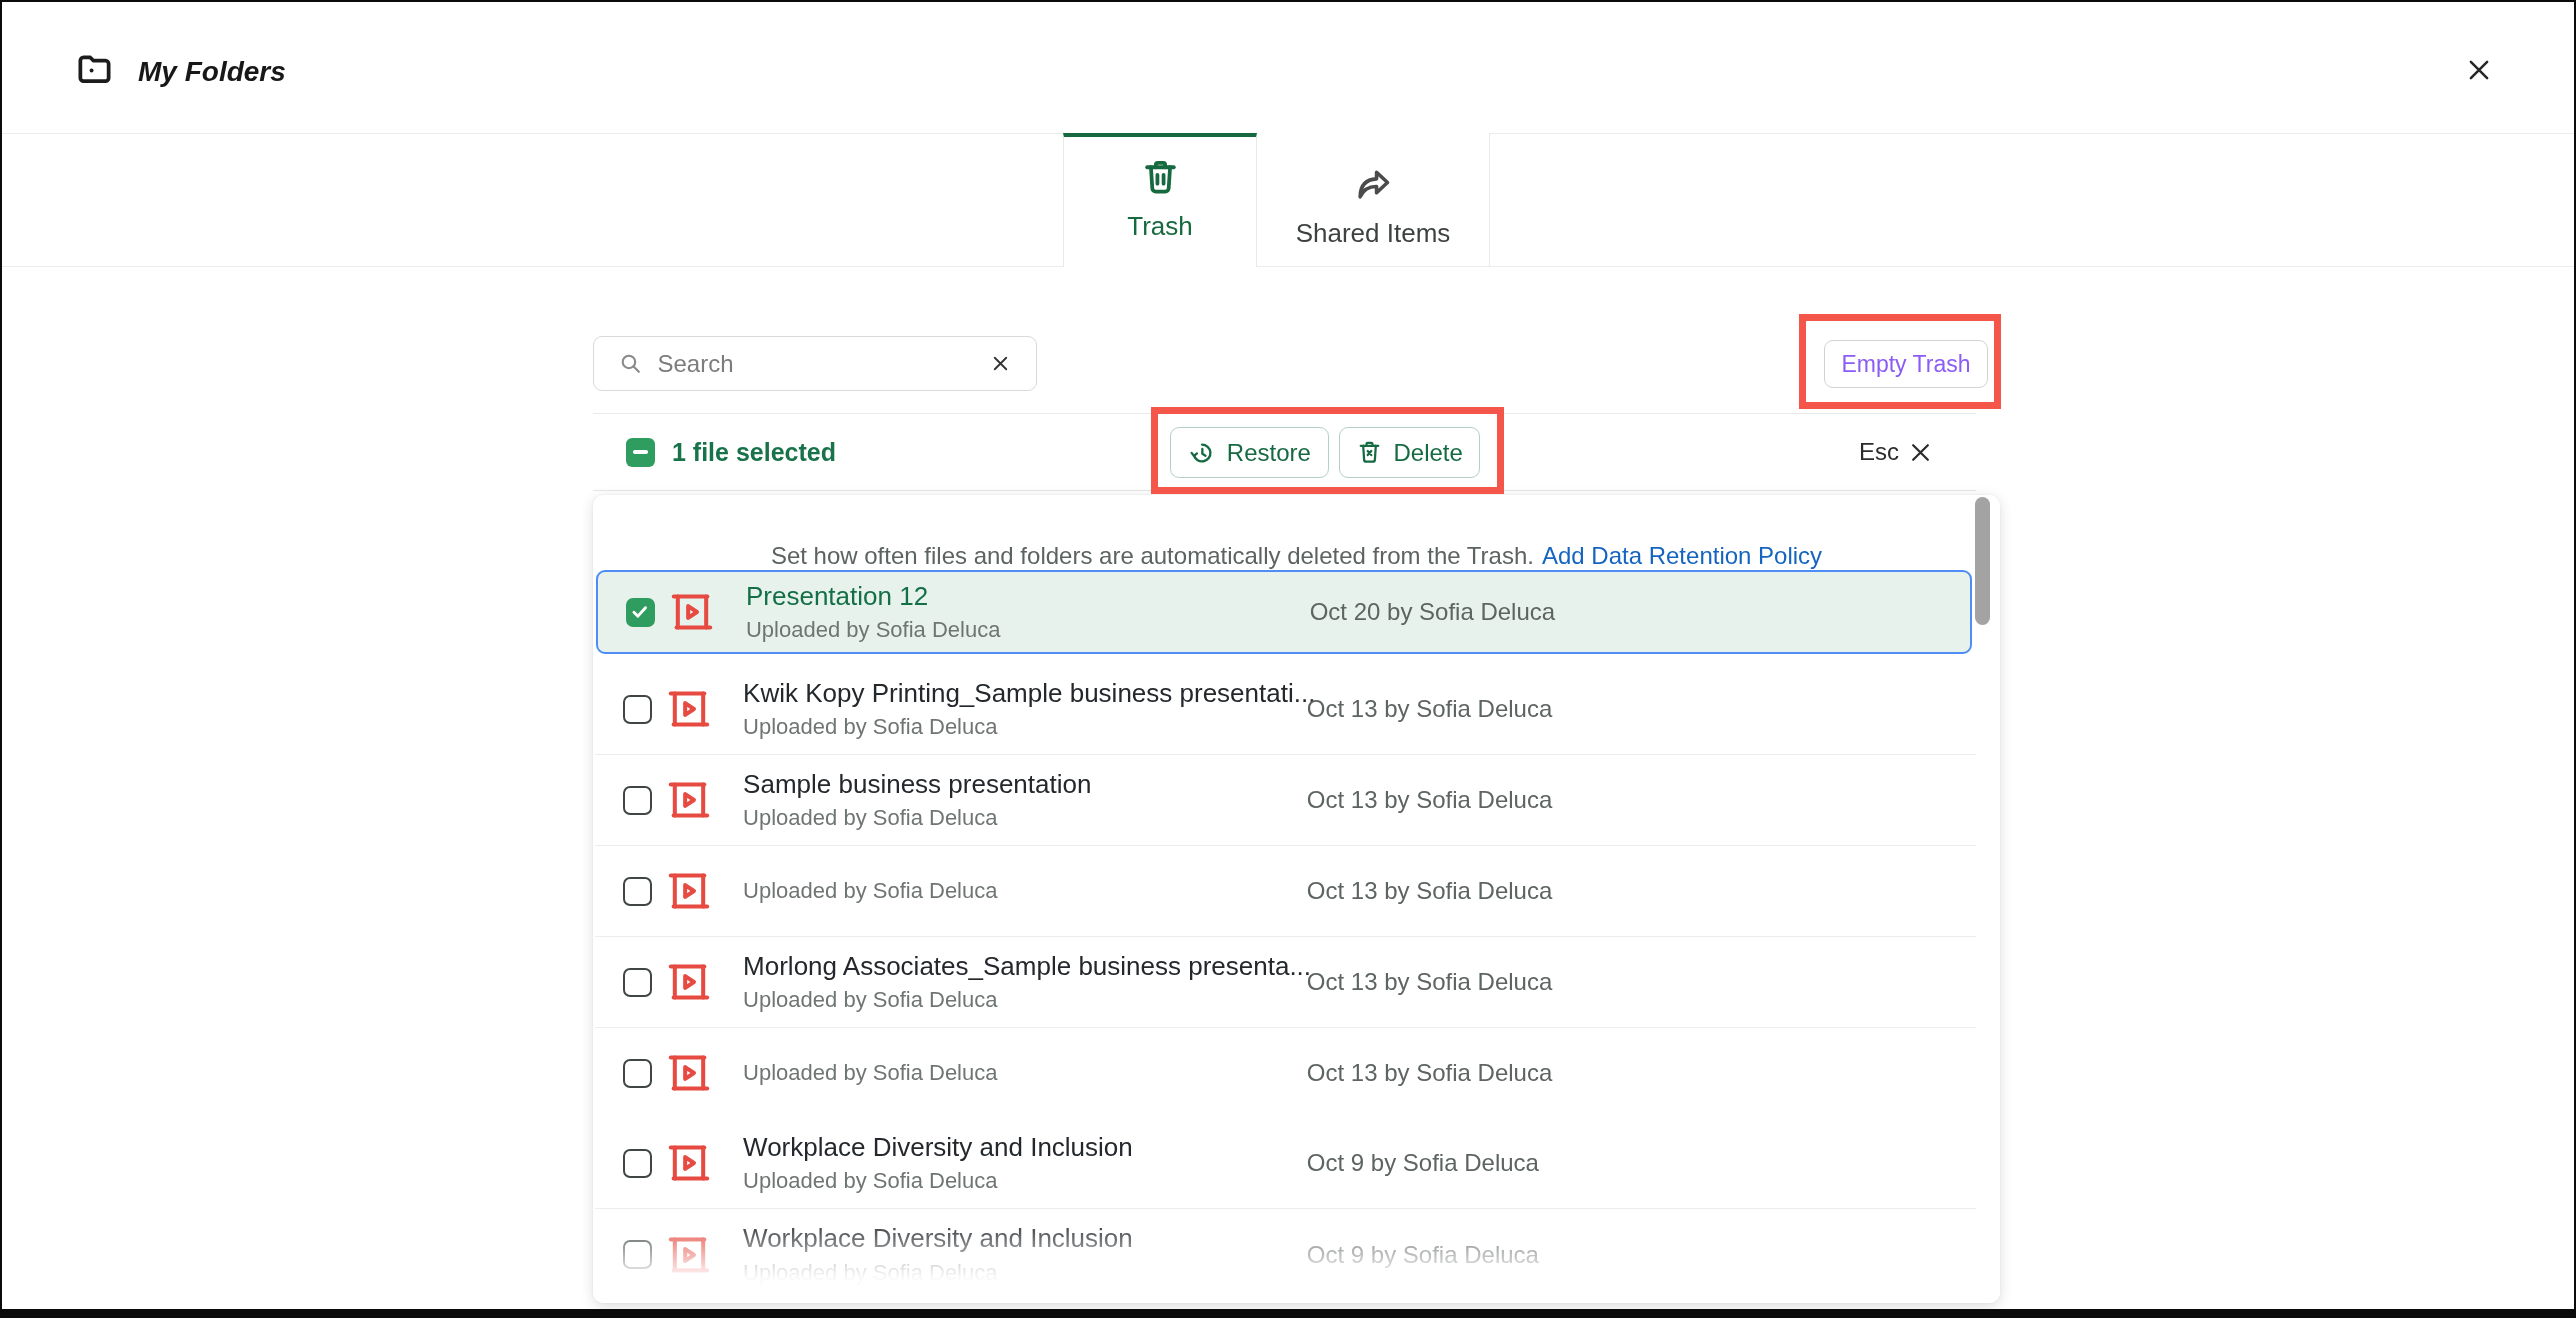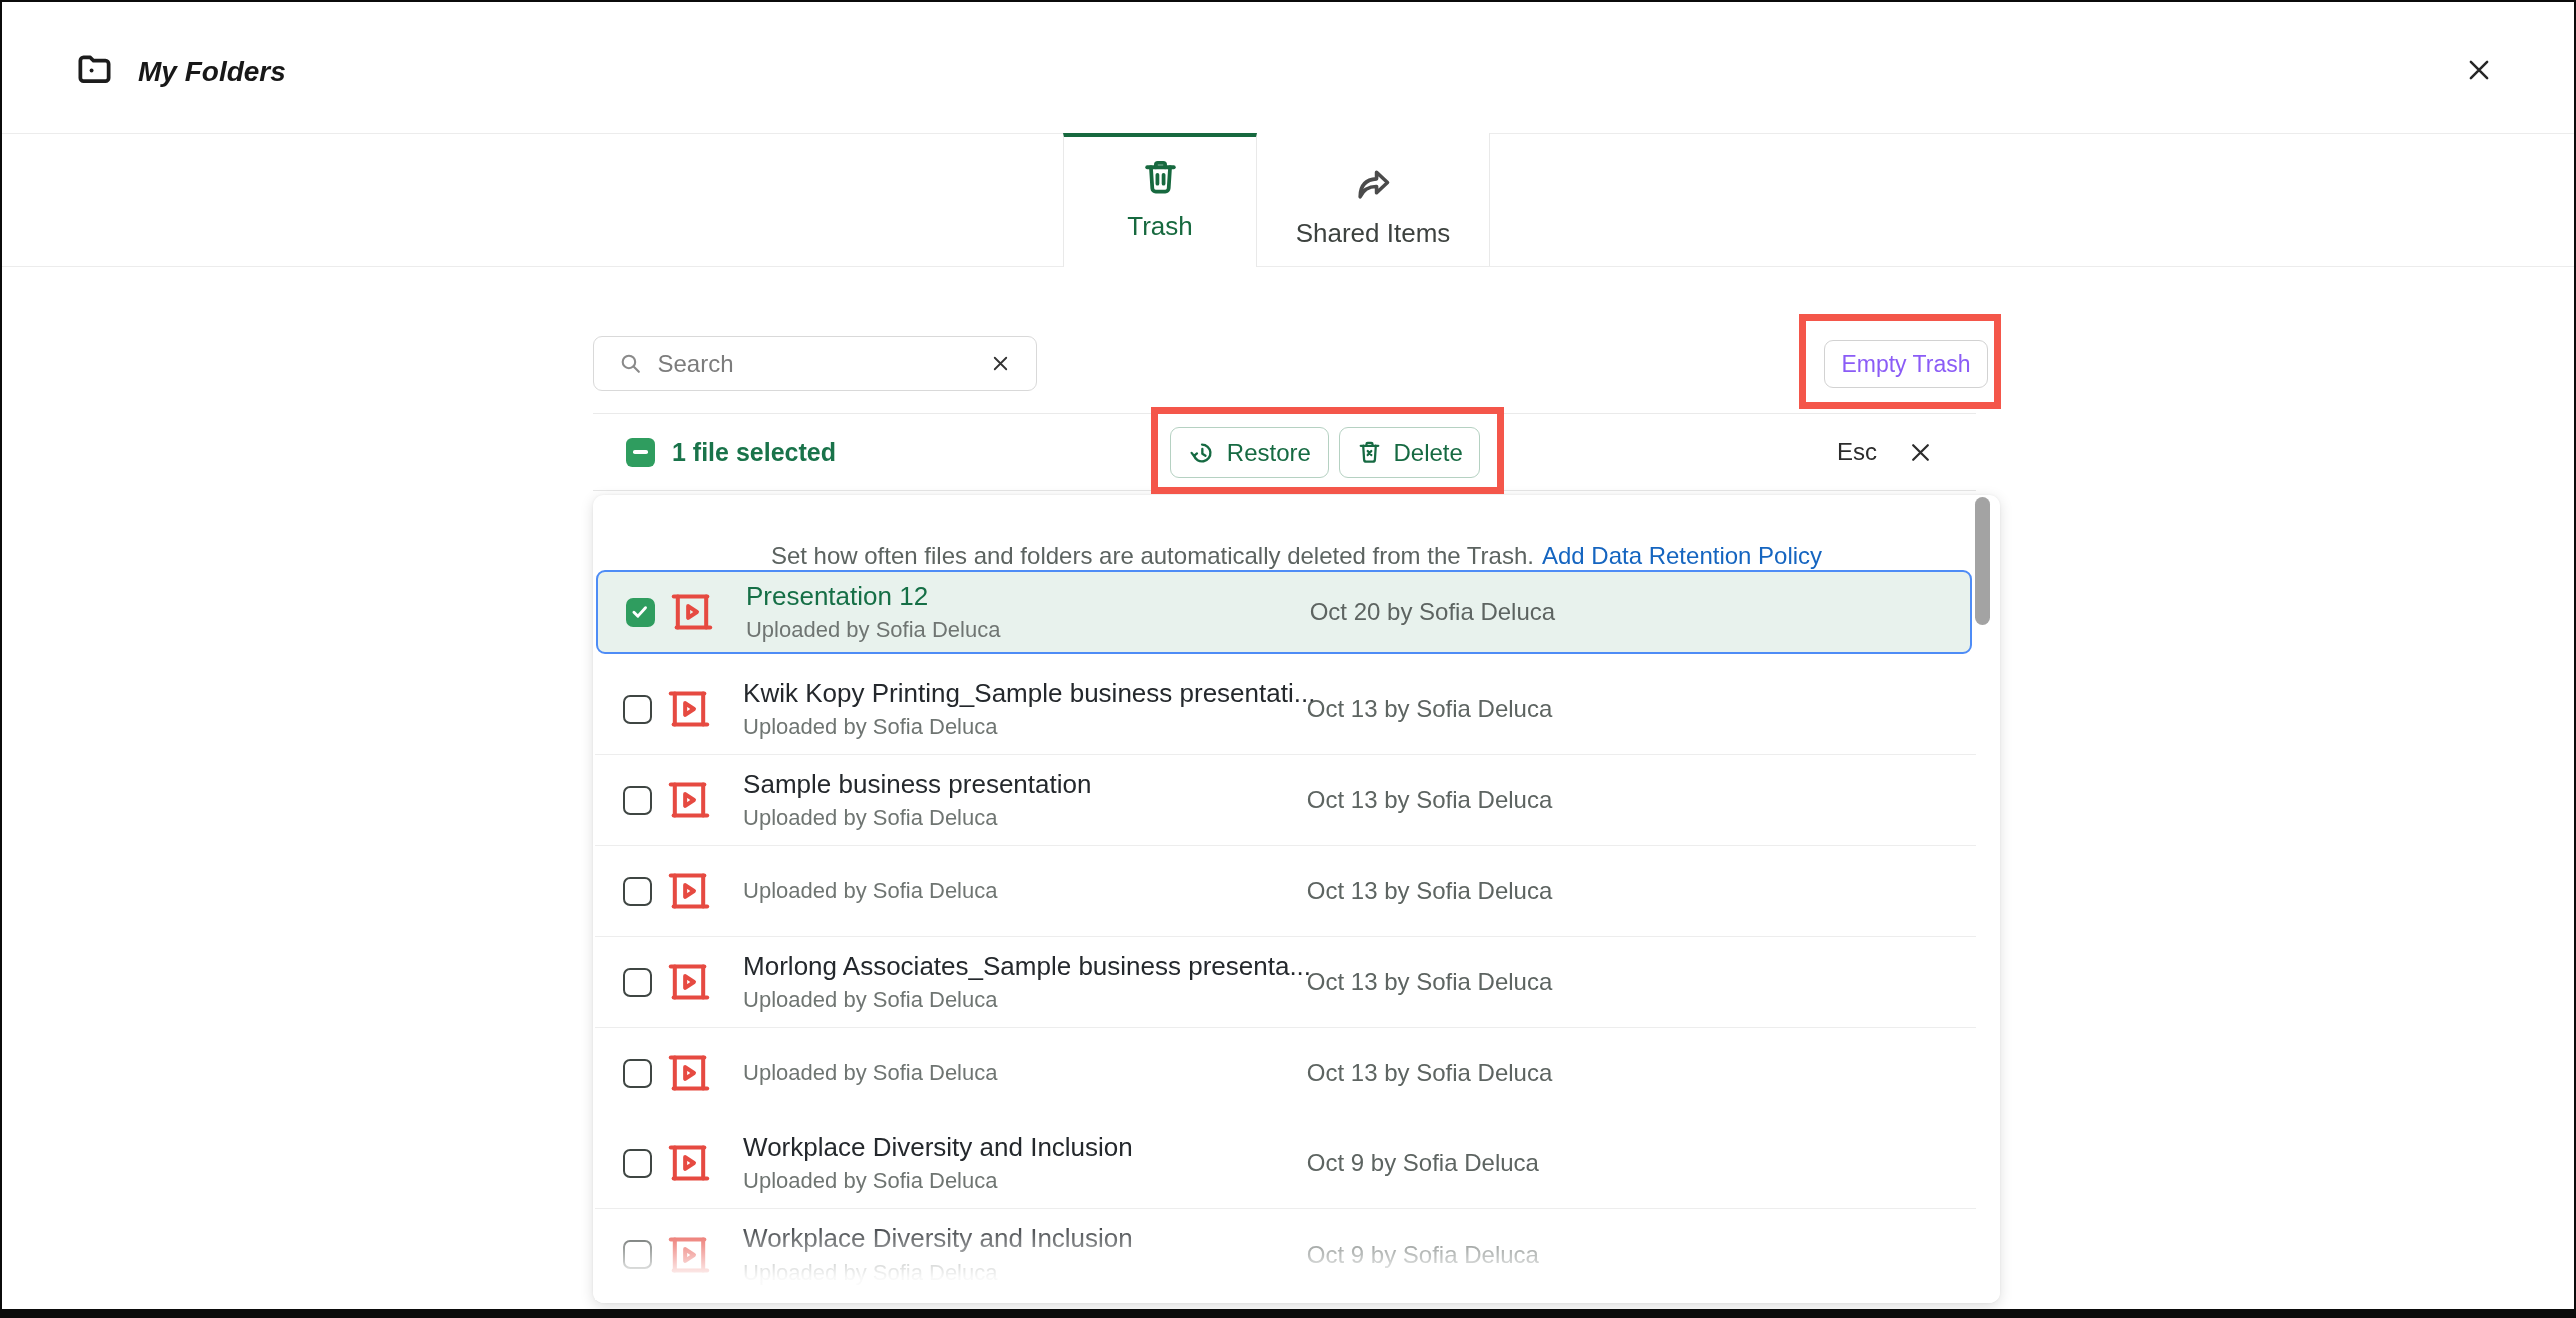--- a/index.html
+++ b/index.html
@@ -36,21 +36,21 @@
   .btn-empty{position:absolute;left:1822px;top:338px;width:164px;height:48px;box-sizing:border-box;border:1.8px solid #d2d2d2;border-radius:9px;background:#fff;font-family:"Liberation Sans",sans-serif;font-size:23px;color:#8b5cf6;display:flex;align-items:center;justify-content:center;cursor:pointer;}
   
   .selbar{position:absolute;left:591px;top:411px;width:1383px;height:78px;box-sizing:border-box;border-top:0.9px solid #eaeaea;border-bottom:0.9px solid #e6e6e6;display:flex;align-items:center;background:#fff;}
   .cb-ind{width:29px;height:29px;border-radius:6.2px;background:#2f9d5f;margin-left:33px;display:flex;align-items:center;justify-content:center;flex:none;cursor:pointer;}
   .cb-ind .bar{width:15px;height:3.6px;background:#fff;border-radius:1.8px;}
   .sel-status{margin-left:17px;font-size:25px;font-weight:700;color:#19734a;}
   .actions{position:absolute;left:1168px;top:425px;display:flex;gap:9.8px;z-index:5;}
   .gbtn{height:51px;box-sizing:border-box;border:1.8px solid #b5d1c2;border-radius:9px;background:#fff;color:#166a42;font-family:"Liberation Sans",sans-serif;font-size:24px;font-weight:500;display:flex;align-items:center;justify-content:center;gap:10.7px;cursor:pointer;}
   .gbtn.restore{width:159px;}
   .gbtn.delete{width:141px;}
-  .esc-group{position:absolute;right:42px;top:0;height:100%;display:flex;align-items:center;gap:30px;}
+  .esc-group{position:absolute;right:42px;top:0;height:100%;display:flex;align-items:center;gap:8px;}
   .esc-label{font-size:24px;color:#2c2c2c;}
   .esc-close{color:#2c2c2c;background:none;border:none;padding:0;cursor:pointer;}
   
   .panel{position:absolute;left:591px;top:493px;width:1407px;height:808px;background:#fff;border-radius:10.7px;box-shadow:0 3.6px 14.3px rgba(0,0,0,0.13),0 0 2.7px rgba(0,0,0,0.06);}
   .banner{position:absolute;left:0;top:0;width:100%;height:75px;display:flex;align-items:flex-end;justify-content:center;font-size:24px;color:#5c6360;}
   .banner a{color:#1565c0;text-decoration:none;font-weight:500;margin-left:8px;cursor:pointer;}
   .row{position:absolute;left:1.8px;width:1381px;height:91px;display:flex;align-items:center;box-sizing:border-box;background:#fff;cursor:pointer;}
   .row.with-sep{border-bottom:0.9px solid #ededed;}
   .row.selected{left:2.7px;width:1376px;height:84px;background:#e8f2ed;border:2.7px solid #4e8cf6;border-radius:9px;}
   .cb{width:29px;height:29px;box-sizing:border-box;border:2.7px solid #3f4643;border-radius:7.1px;background:#fff;margin-left:28px;flex:none;display:flex;align-items:center;justify-content:center;cursor:pointer;}

